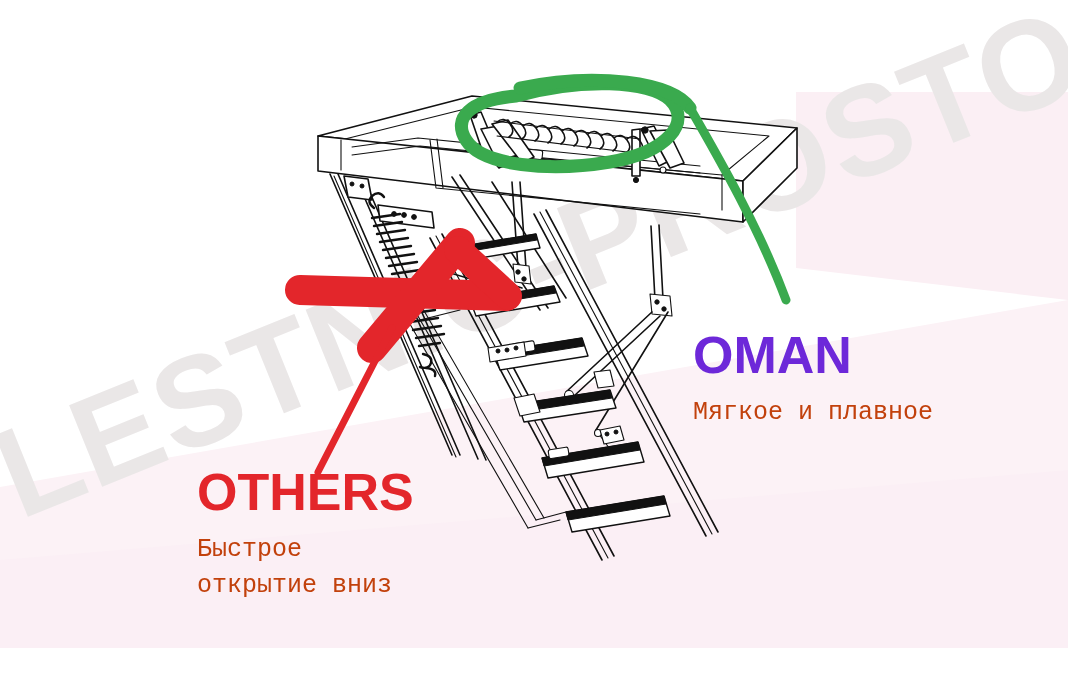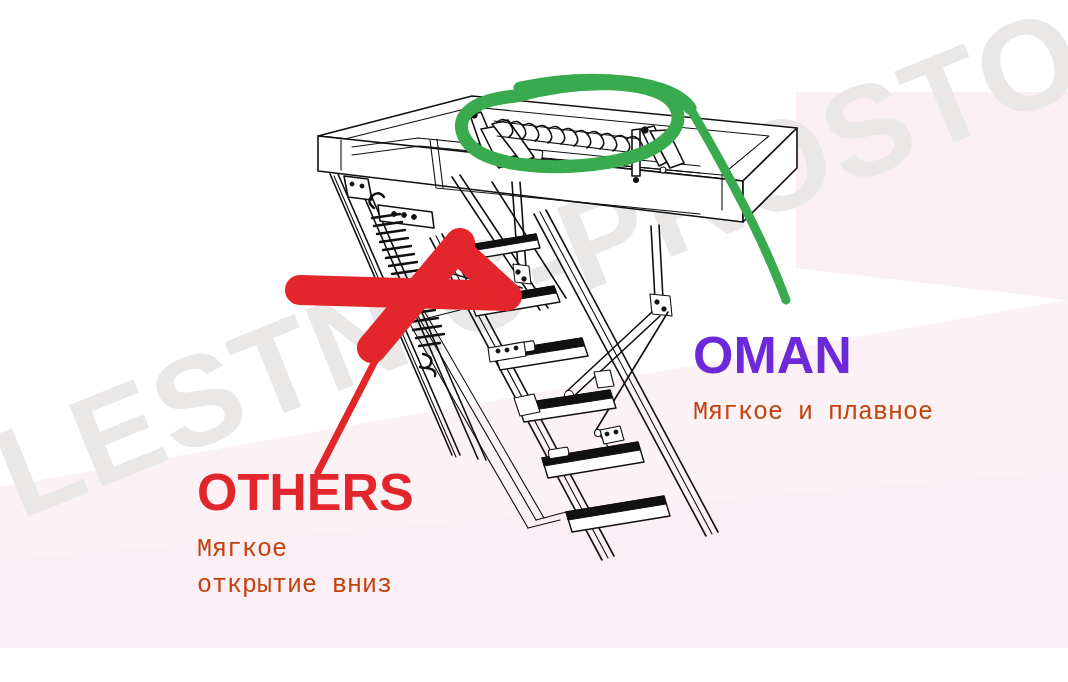--- a/index.html
+++ b/index.html
@@ -294,17 +294,17 @@
     </g>
   </svg>
 
   <div class="txtblock" style="left:693px;top:329px;">
     <div class="brand-title brand-green">OMAN</div>
     <div class="caption" style="margin-top:14px;">Мягкое и плавное</div>
   </div>
 
   <div class="txtblock" style="left:197px;top:466px;">
     <div class="brand-title brand-red">OTHERS</div>
-    <div class="caption" style="margin-top:14px;">Мягкое</div>
+    <div class="caption" style="margin-top:14px;">Быстрое</div>
     <div class="caption">открытие вниз</div>
   </div>
 
 </div>
 
 </body></html>

